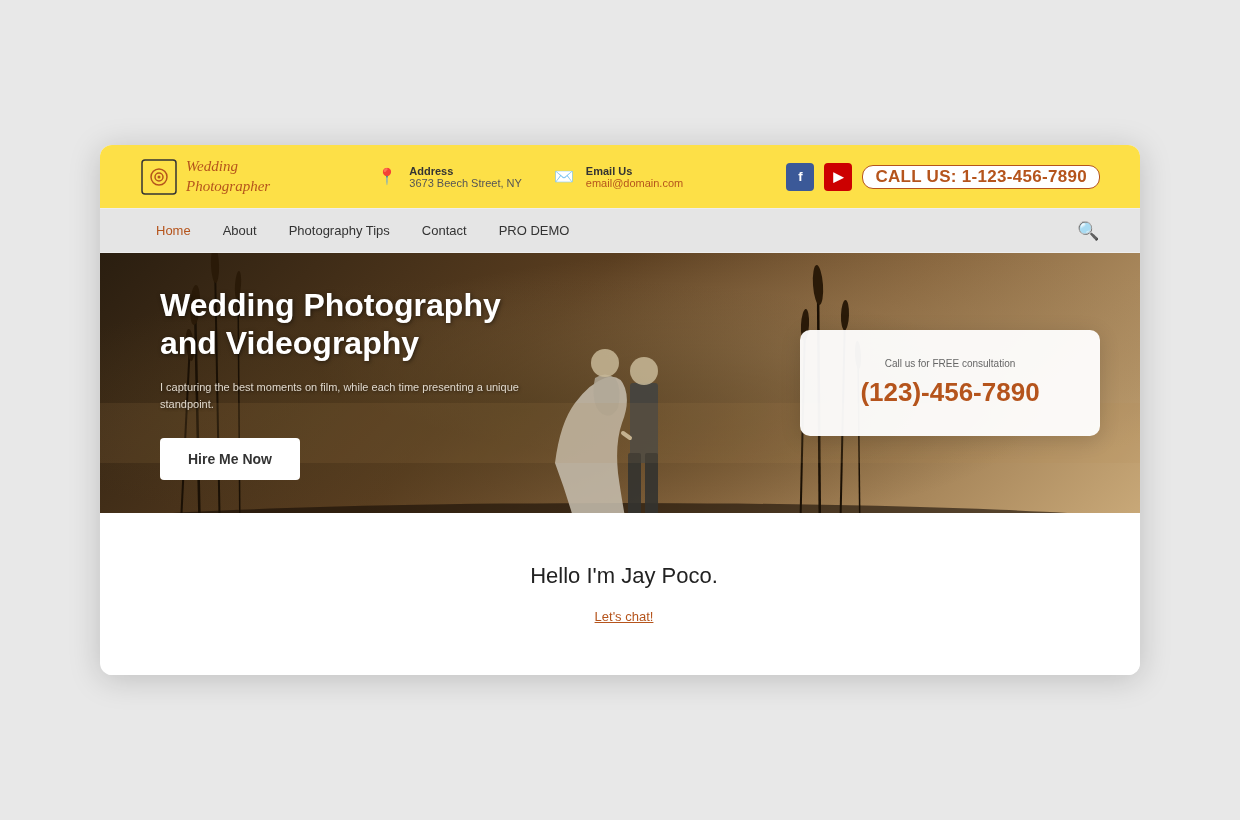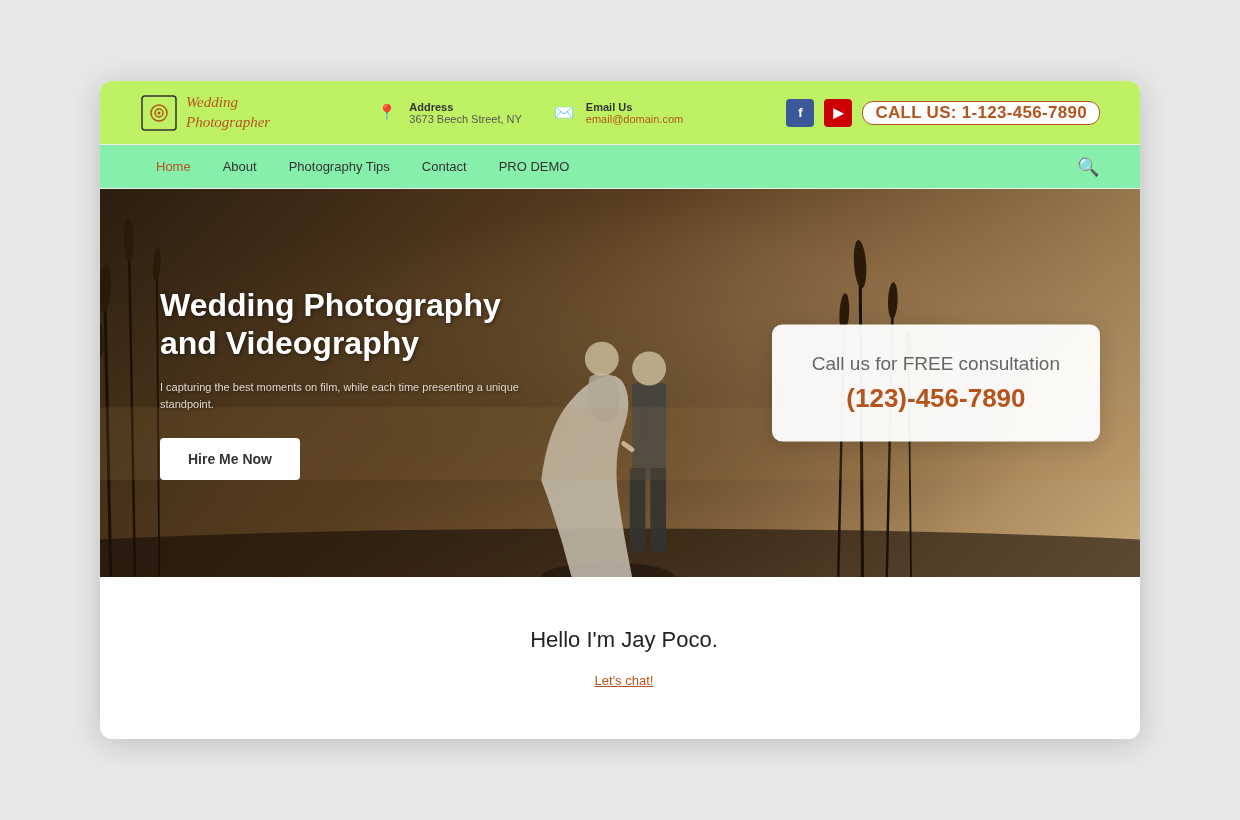--- a/index.html
+++ b/index.html
@@ -13,21 +13,21 @@
     }
     .browser-window {
       width: 1040px;
       background: #fff;
       border-radius: 12px;
       box-shadow: 0 4px 32px rgba(0,0,0,0.18);
       overflow: hidden;
     }
     
     .header {
-      background: #bef264;
+      background: #fde047;
       padding: 12px 40px;
       display: flex;
       align-items: center;
       justify-content: space-between;
       border-bottom: 1px solid #eee;
     }
     .logo-area {
       display: flex;
       align-items: center;
       gap: 8px;
@@ -102,21 +102,21 @@
       background: #fff;
       padding: 1px 12px;
       border-radius: 11px;
       font-size: 17px;
       font-weight: bold;
       cursor: pointer;
       letter-spacing: 0.3px;
     }
     
     .nav {
-      background: #86efac;
+      background: #e5e5e5;
       padding: 0 40px;
       display: flex;
       align-items: center;
       justify-content: space-between;
       border-bottom: 1px solid #eee;
     }
     .nav-links {
       display: flex;
       align-items: center;
       gap: 0;
@@ -133,21 +133,21 @@
     }
     .search-icon-nav {
       font-size: 18px;
       color: #333;
       cursor: pointer;
     }
     
     .hero {
       position: relative;
       width: 100%;
-      height: 388px;
+      height: 260px;
       overflow: hidden;
       background: linear-gradient(to right, #3a2e22 0%, #5a4535 30%, #7a6348 55%, #b08060 80%, #c8a878 100%);
       display: flex;
       align-items: center;
     }
     .hero-bg {
       position: absolute;
       inset: 0;
       background: 
         radial-gradient(ellipse at 40% 60%, rgba(80,60,30,0.7) 0%, transparent 60%),
@@ -193,21 +193,21 @@
       transform: translateY(-50%);
       background: rgba(255,255,255,0.95);
       border-radius: 10px;
       padding: 28px 40px;
       text-align: center;
       z-index: 3;
       min-width: 300px;
       box-shadow: 0 4px 20px rgba(0,0,0,0.15);
     }
     .consult-label {
-      font-size: 19px;
+      font-size: 10px;
       color: #666;
       margin-bottom: 8px;
     }
     .consult-phone {
       font-size: 26px;
       color: #b5541c;
       font-weight: bold;
     }
     
     .about-section {

